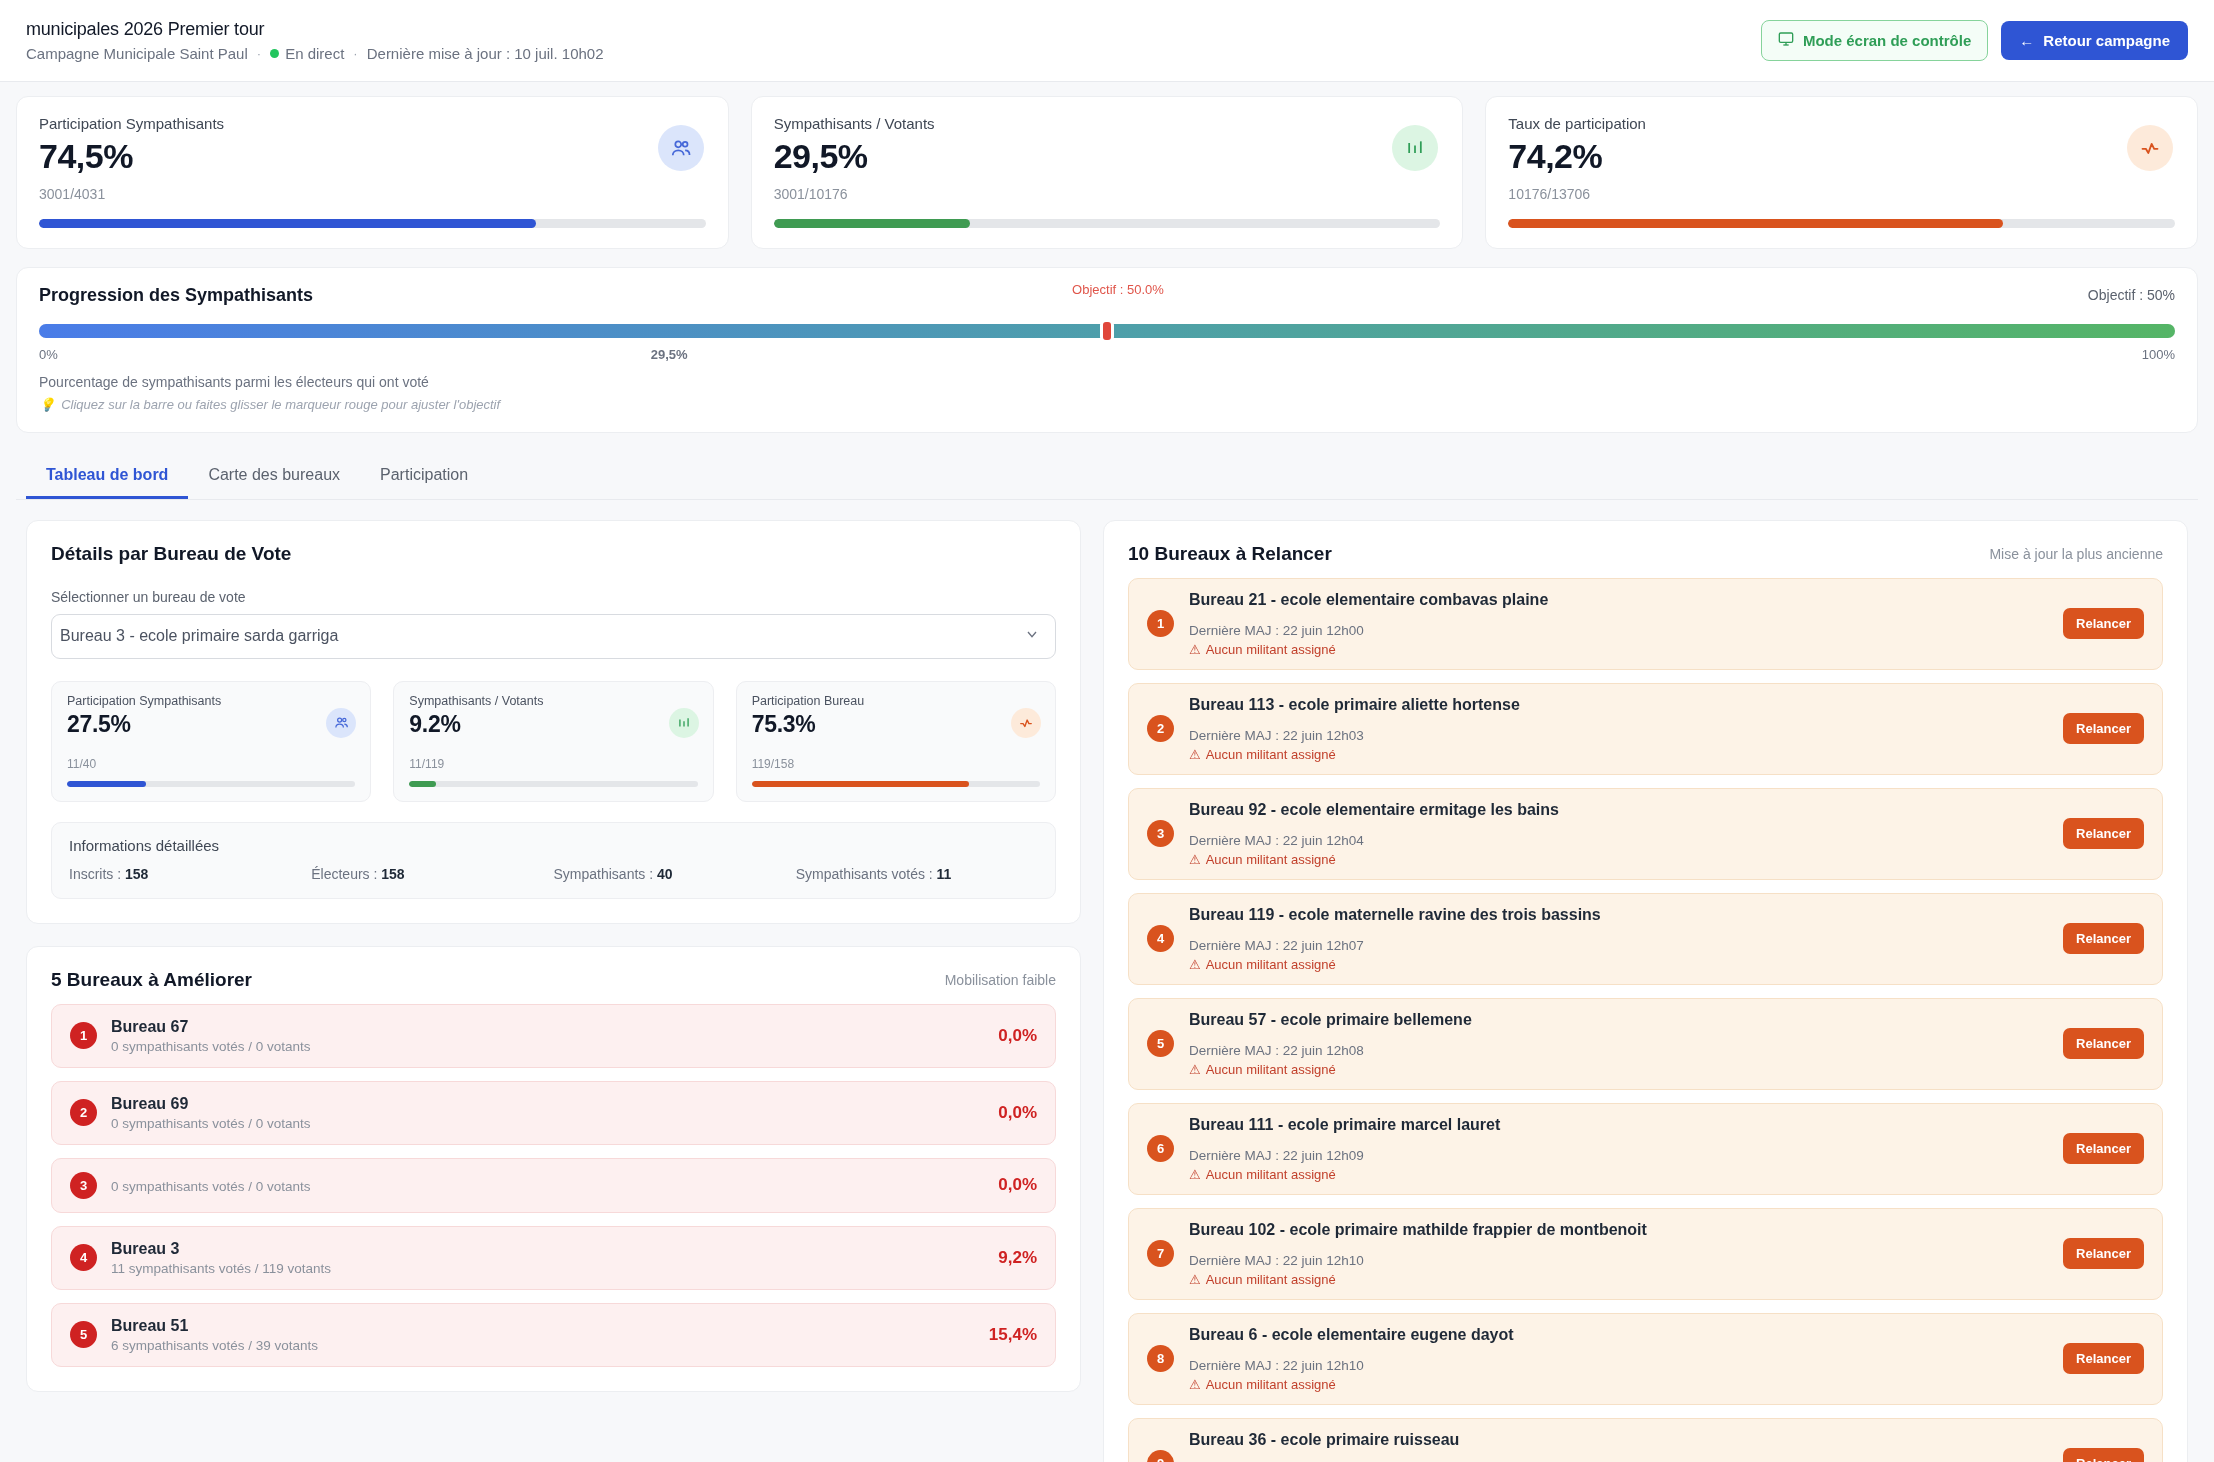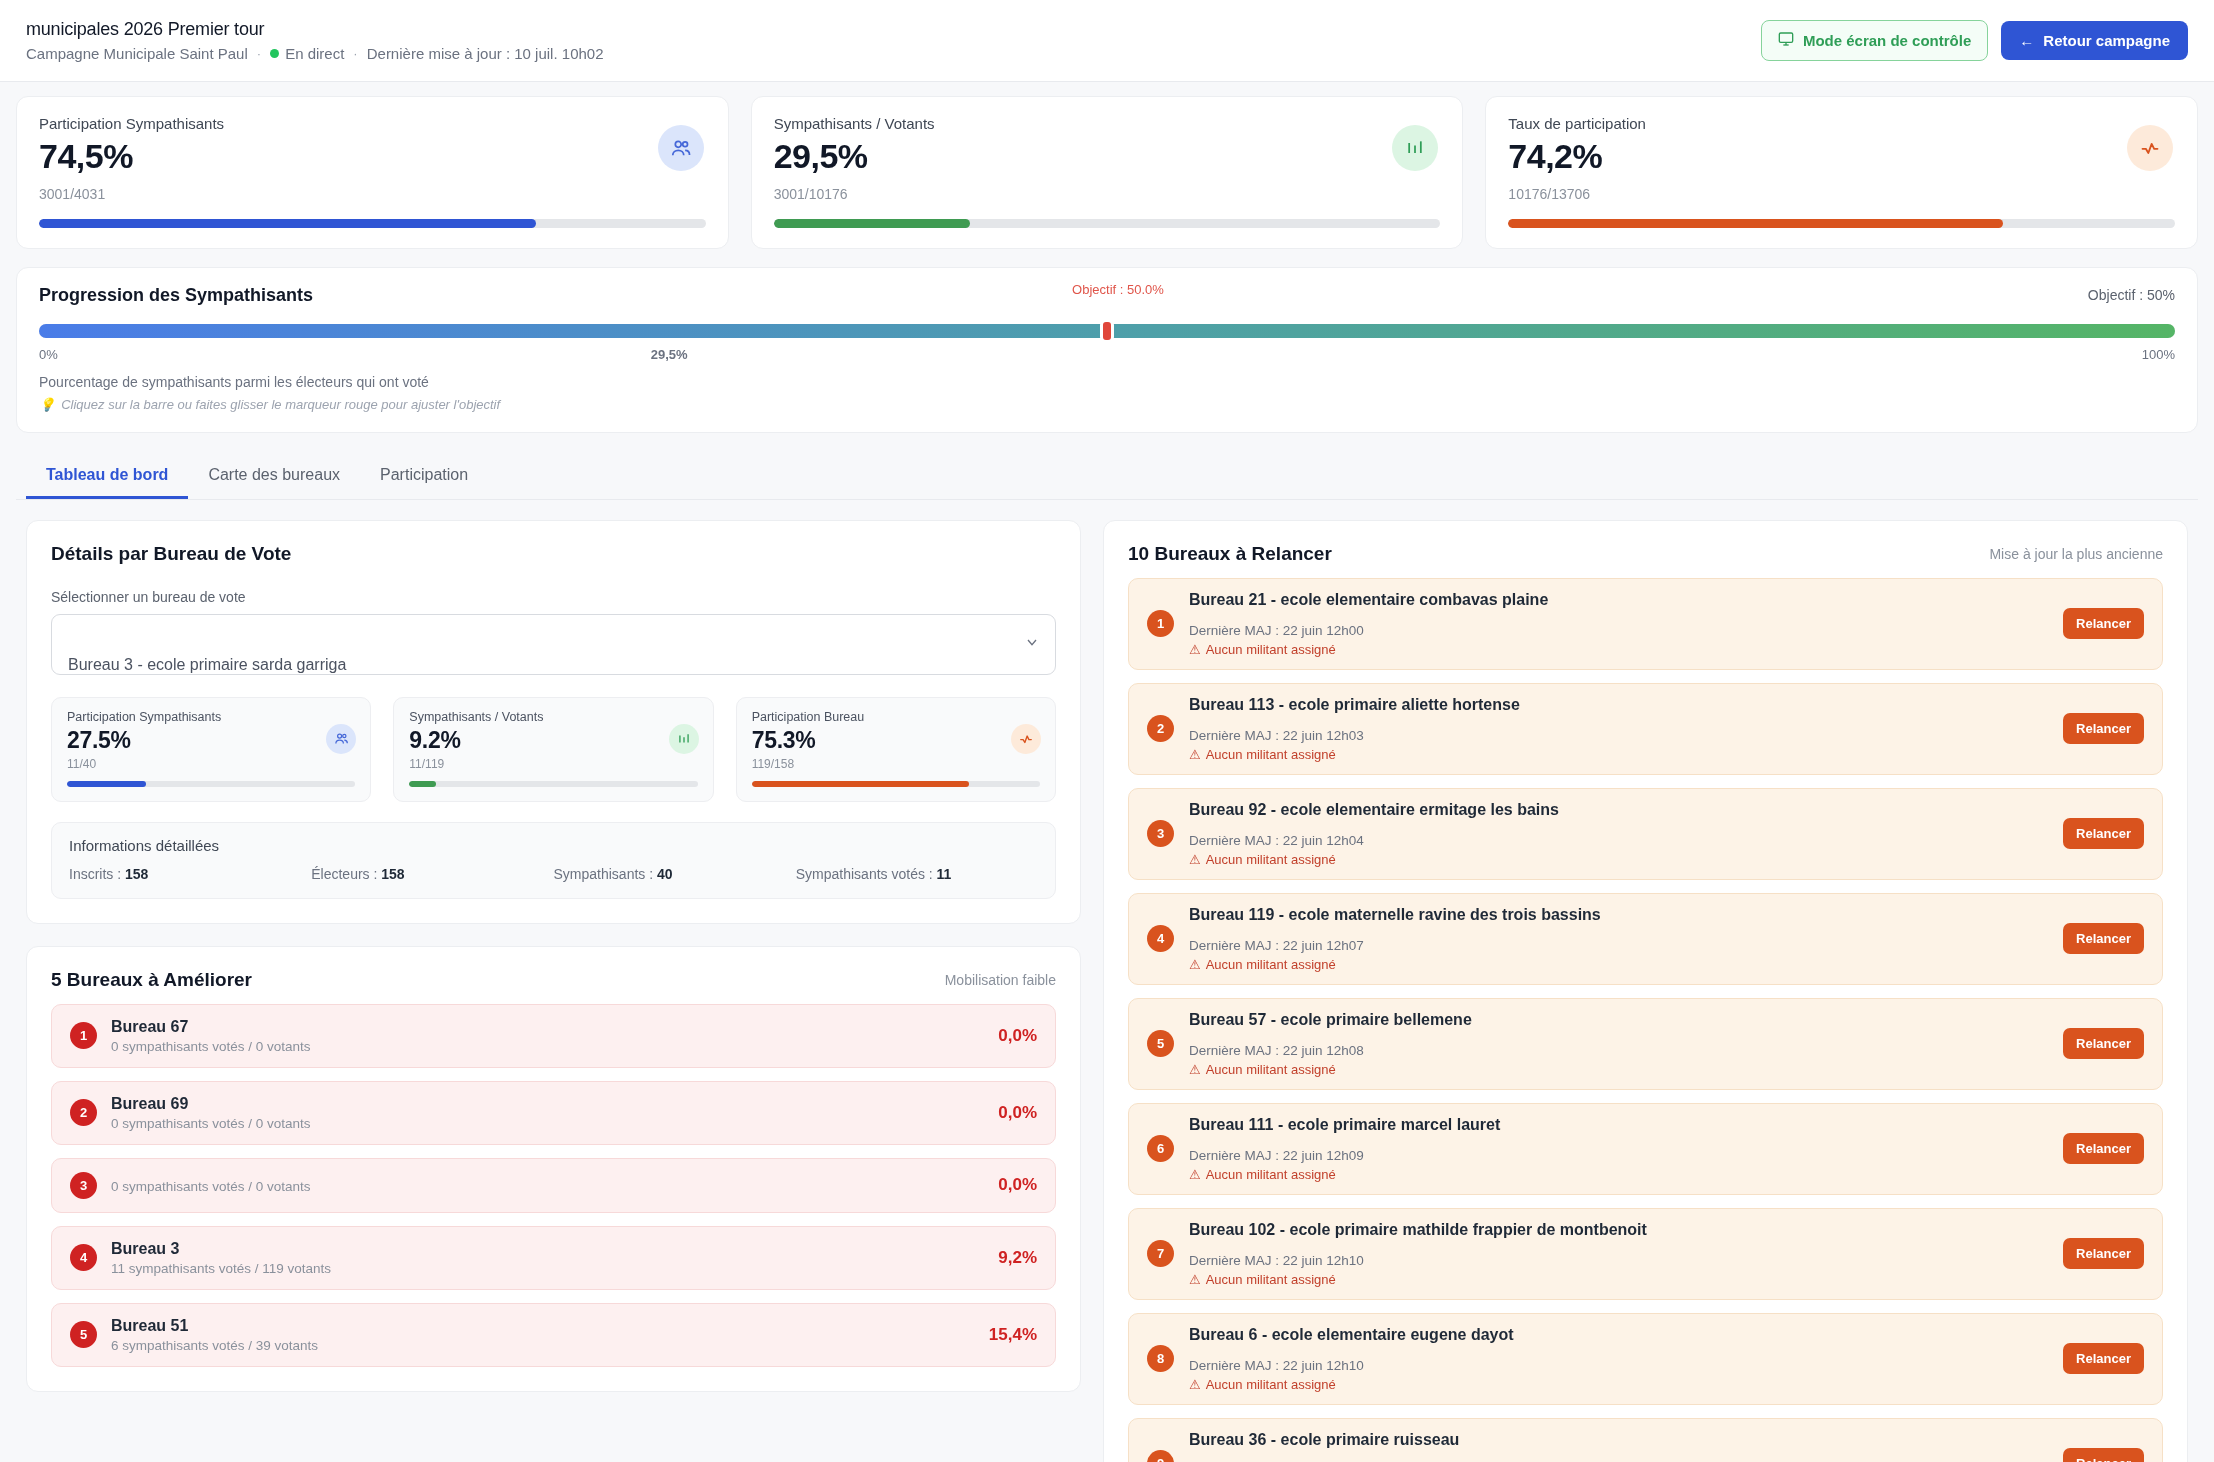--- a/index.html
+++ b/index.html
@@ -112,33 +112,33 @@
   .col-left { width: 1055px; flex: none; }
   .col-right { flex: 1 1 auto; }
 
   .panel { background: #ffffff; border: 1px solid #eceef1; border-radius: 12px; }
   .panel-pad { padding: 22px 24px 24px 24px; }
   .panel-title { font-size: 19px; font-weight: 700; color: #111827; }
 
   .field-label { font-size: 14px; color: #5b626e; margin-top: 24px; margin-bottom: 9px; }
   .select-box {
     position: relative; border: 1px solid #d8dbe0; border-radius: 9px;
-    height: 61px; display: flex; align-items: flex-end; padding: 0 16px;
+    height: 45px; display: flex; align-items: center; padding: 0 8px;
     font-size: 16px; color: #4b5260; cursor: pointer; background: #fff;
   }
   .select-chevron { position: absolute; right: 15px; top: 50%; transform: translateY(-50%); color: #6b7280; }
 
   .mini-row { display: flex; gap: 22px; margin-top: 22px; }
   .mini-card {
     flex: 1 1 0; background: #f9fafb; border: 1px solid #edeef1;
     border-radius: 10px; padding: 12px 15px 14px 15px; position: relative;
   }
   .mini-label { font-size: 12.5px; color: #4b5260; }
   .mini-value { font-size: 23px; font-weight: 700; color: #111827; margin-top: 3px; letter-spacing: -.3px; }
-  .mini-frac { font-size: 12px; color: #8a919c; margin-top: 3px; }
+  .mini-frac { font-size: 12px; color: #8a919c; margin-top: 19px; }
   .mini-bar { height: 6px; border-radius: 4px; background: #e4e6e9; margin-top: 10px; overflow: hidden; }
   .mini-bar > span { display: block; height: 100%; border-radius: 4px; }
   .mini-icon {
     position: absolute; right: 14px; top: 26px; width: 30px; height: 30px;
     border-radius: 50%; display: flex; align-items: center; justify-content: center;
   }
 
   .info-box { background: #f9fafb; border: 1px solid #edeef1; border-radius: 10px; margin-top: 20px; padding: 14px 17px 16px 17px; }
   .info-title { font-size: 15px; color: #3f4754; font-weight: 400; }
   .info-stats { display: flex; margin-top: 12px; }

